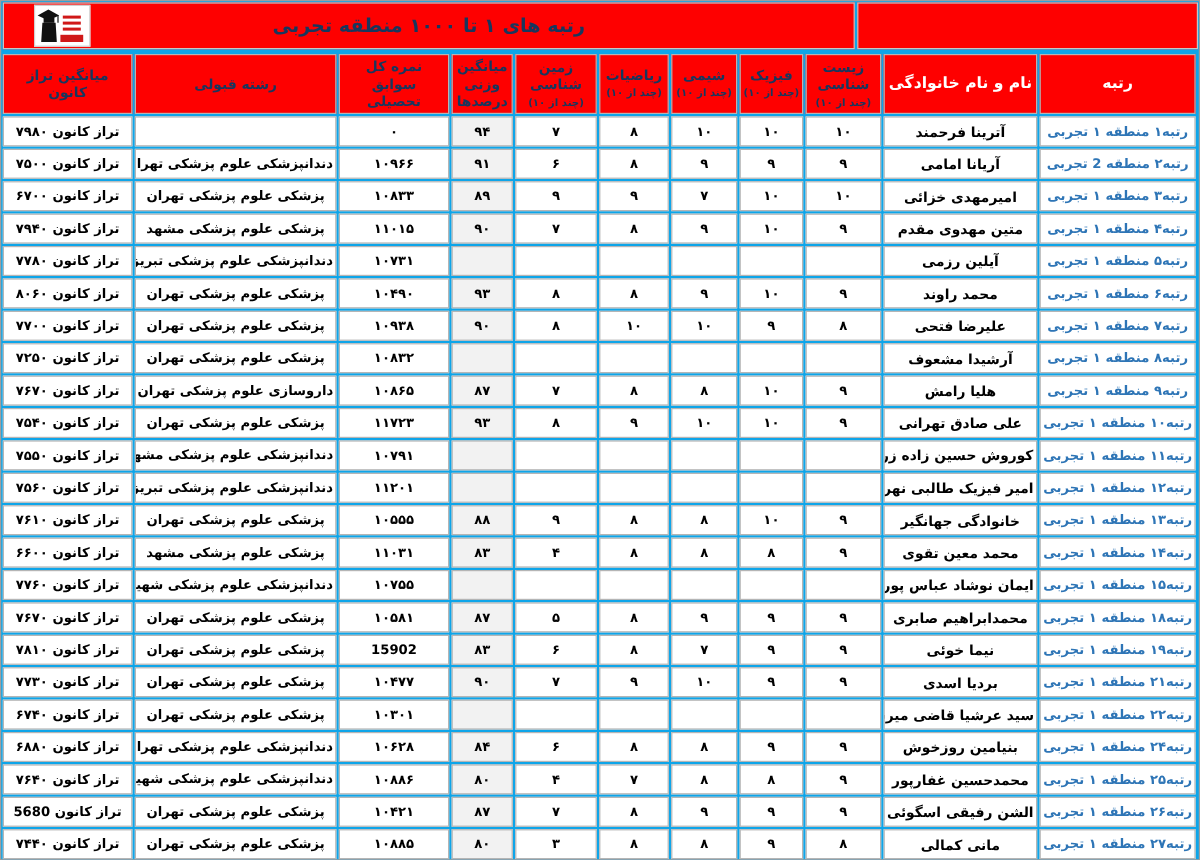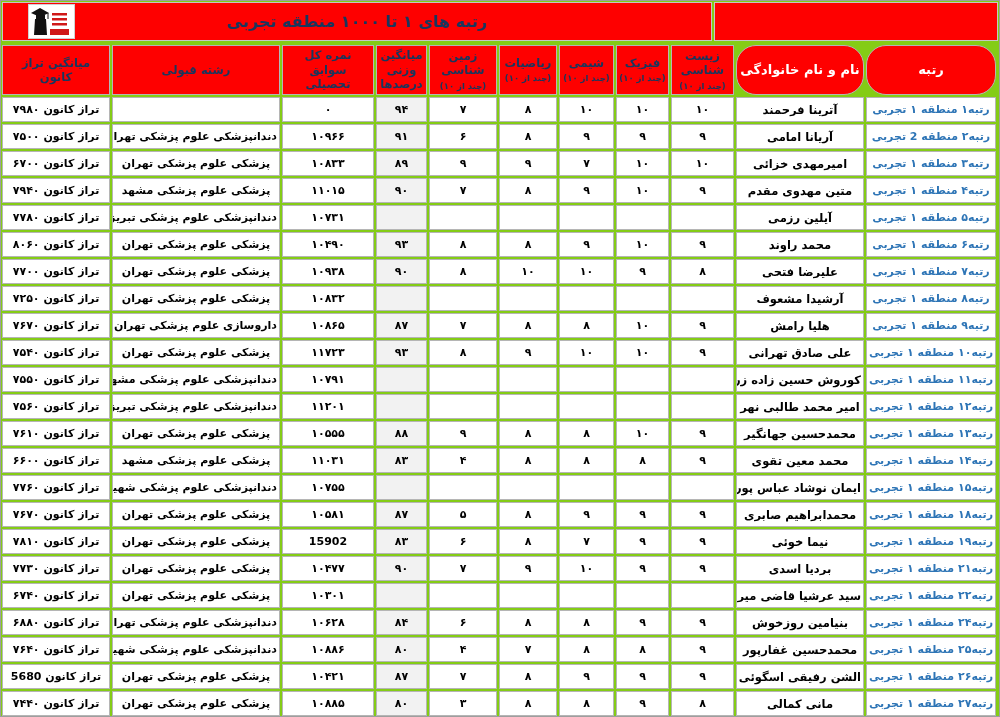--- a/index.html
+++ b/index.html
@@ -6,21 +6,21 @@
   body {
     margin: 0;
     background: #ffffff;
     font-family: "DejaVu Sans", "Liberation Sans", sans-serif;
     font-weight: bold;
   }
   .sheet {
     position: relative;
     width: 1000px;
     height: 717px;
-    background: #84cc16;
+    background: #0ea5e9;
     border: 1px solid #9e9e9e;
     padding: 1px;
     overflow: hidden;
   }
   
   .topbar {
     direction: ltr;
     display: flex;
     gap: 2px;
     height: 39px;
@@ -72,21 +72,20 @@
   thead th {
     background: #fe0000;
     color: #17375e;
     font-size: 11.5px;
     height: 50px;
     line-height: 1.25;
   }
   thead th.white-h {
     color: #ffffff;
     font-size: 13px;
-    border-radius: 20px;
   }
   thead .sub {
     display: block;
     font-size: 8.5px;
     margin-top: 3px;
   }
   tbody td {
     background: #ffffff;
     height: 25px;
     font-size: 11px;
@@ -290,34 +289,34 @@
       <td></td>
       <td></td>
       <td></td>
       <td class="avg-c"></td>
       <td>۱۰۷۹۱</td>
       <td class="major-c">دندانپزشکی علوم پزشکی مشهد</td>
       <td>تراز کانون ۷۵۵۰</td>
     </tr>
         <tr>
       <td class="rank-c">رتبه۱۲ منطقه ۱ تجربی</td>
-      <td class="name-c">امیر محمد طالبی نهر</td>
+      <td class="name-c">امیر فیزیک طالبی نهر</td>
       <td></td>
       <td></td>
       <td></td>
       <td></td>
       <td></td>
       <td class="avg-c"></td>
       <td>۱۱۲۰۱</td>
       <td class="major-c">دندانپزشکی علوم پزشکی تبریز</td>
       <td>تراز کانون ۷۵۶۰</td>
     </tr>
         <tr>
       <td class="rank-c">رتبه۱۳ منطقه ۱ تجربی</td>
-      <td class="name-c">محمدحسین جهانگیر</td>
+      <td class="name-c">خانوادگی جهانگیر</td>
       <td>۹</td>
       <td>۱۰</td>
       <td>۸</td>
       <td>۸</td>
       <td>۹</td>
       <td class="avg-c">۸۸</td>
       <td>۱۰۵۵۵</td>
       <td class="major-c">پزشکی علوم پزشکی تهران</td>
       <td>تراز کانون ۷۶۱۰</td>
     </tr>

